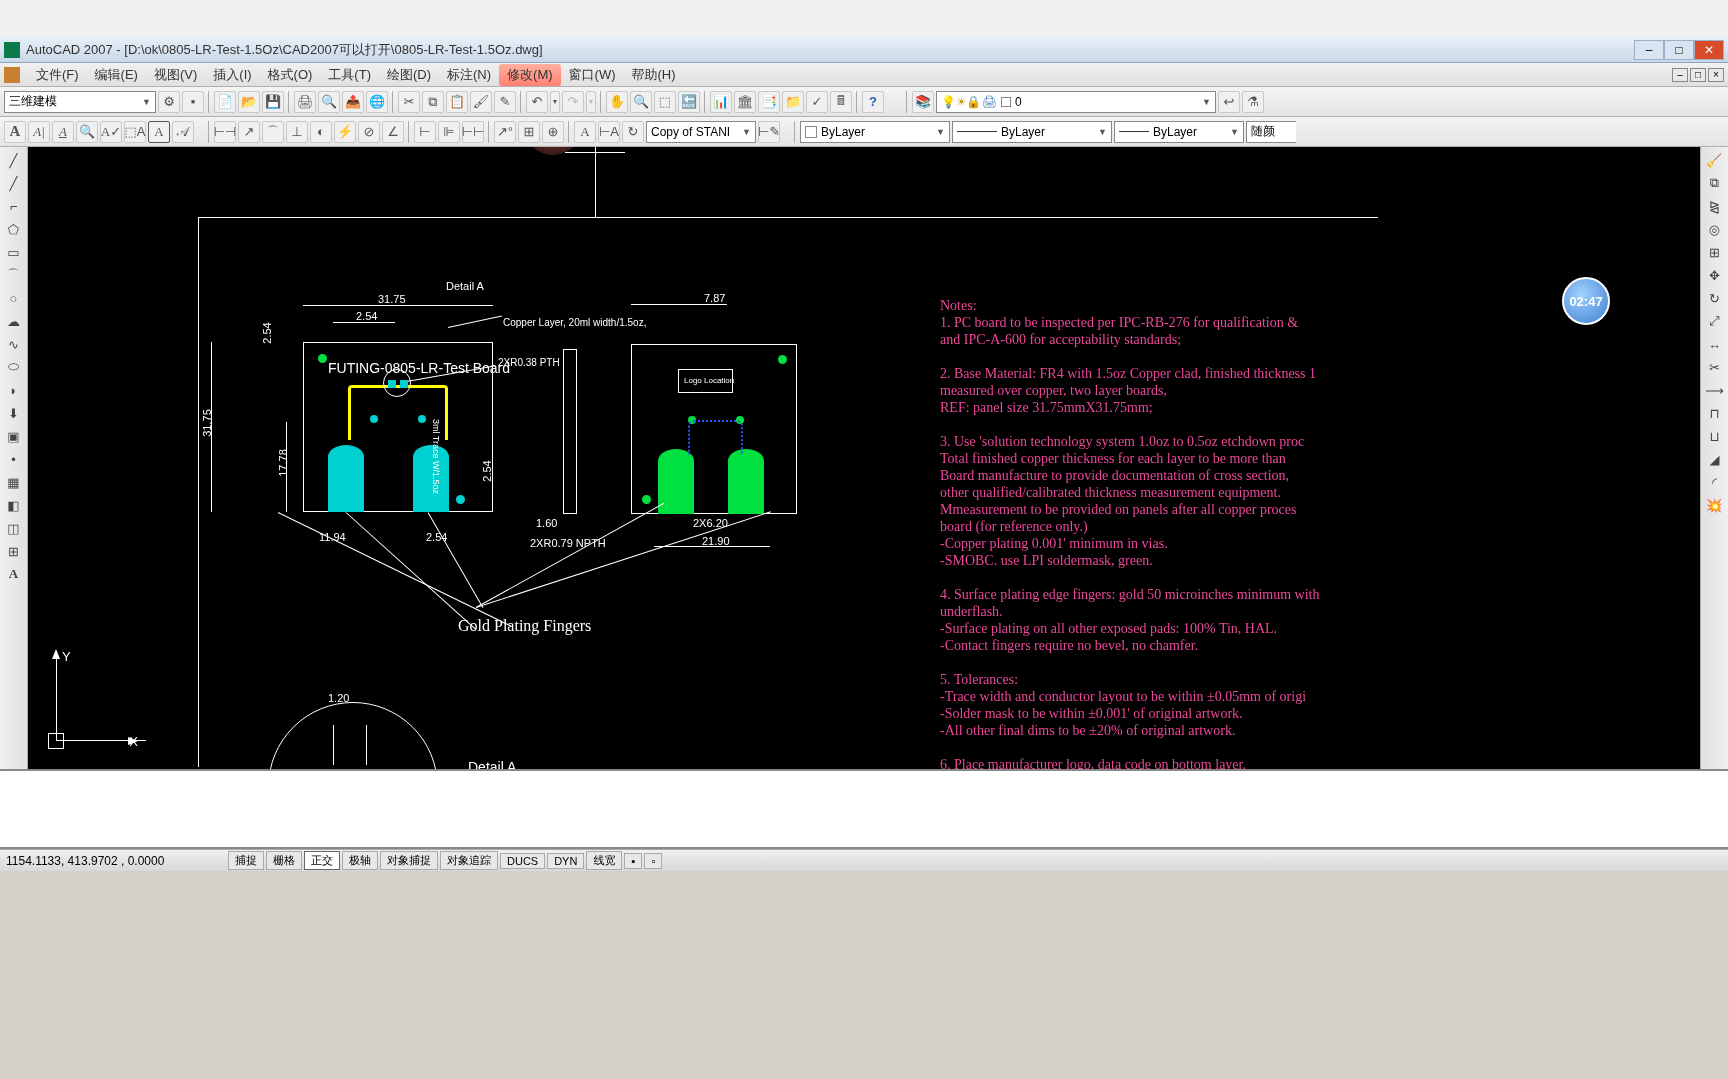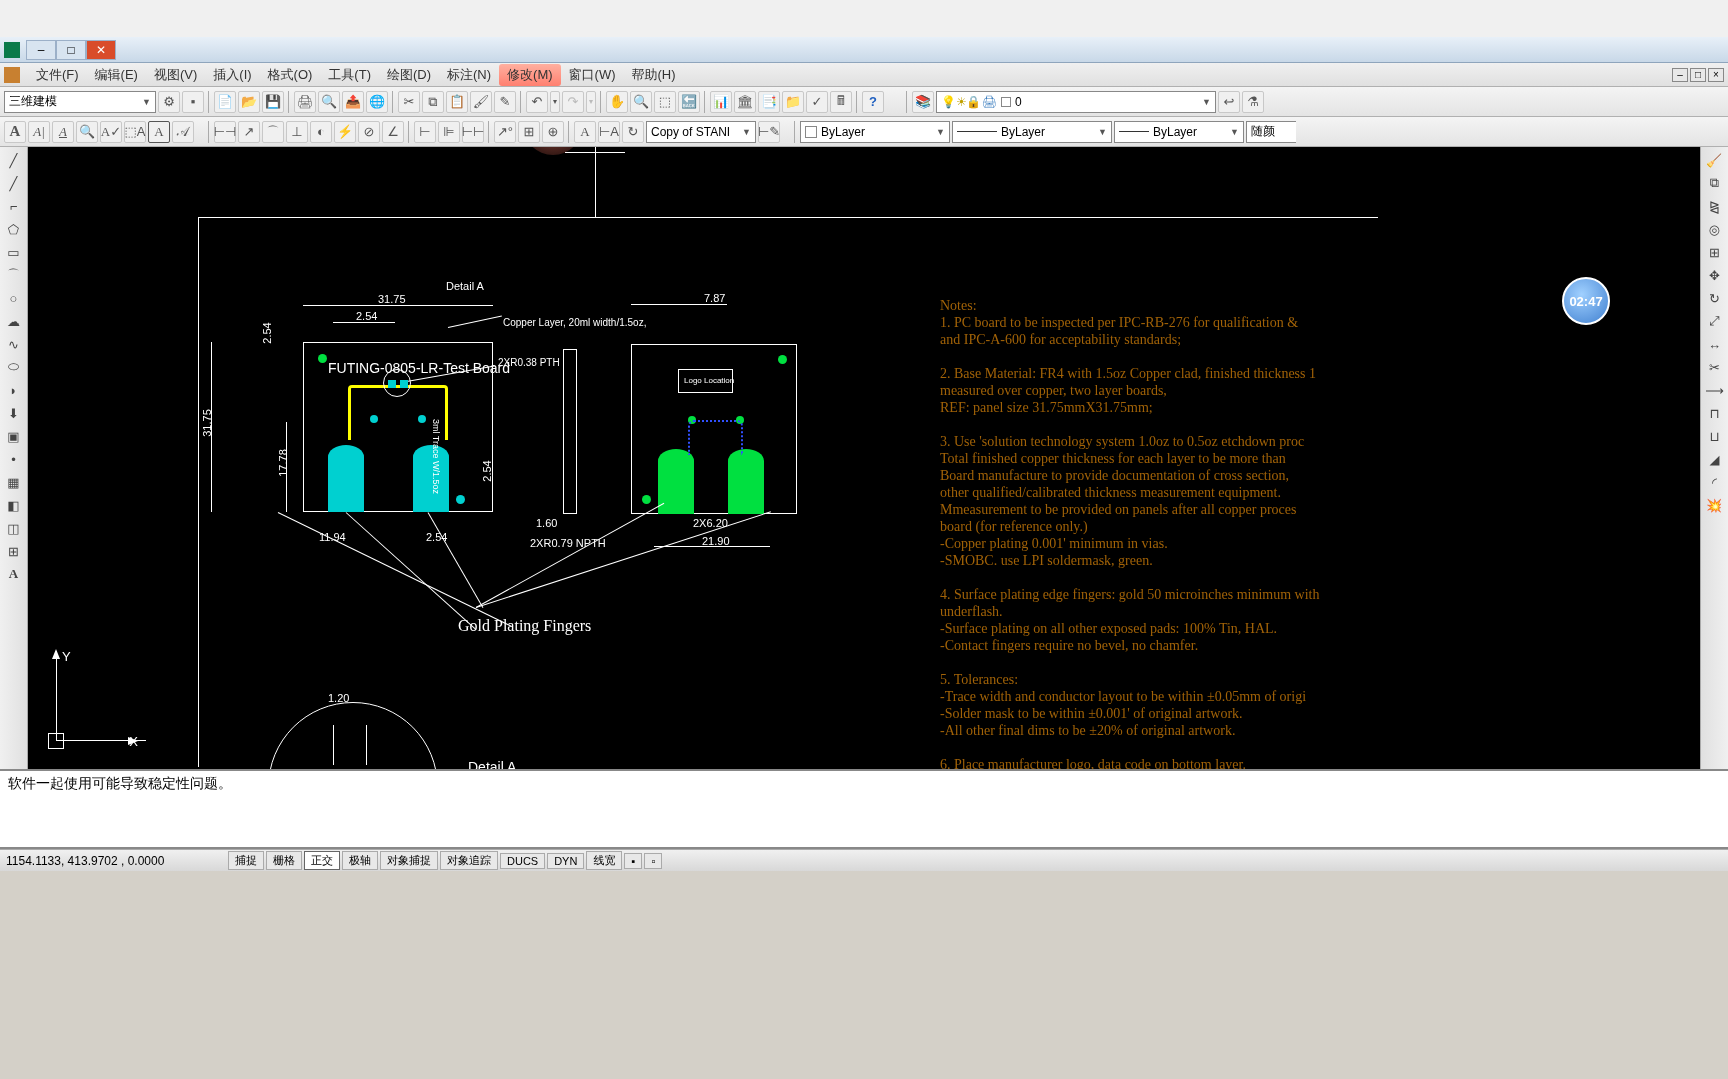--- a/index.html
+++ b/index.html
@@ -33,21 +33,21 @@
 .rtoolbar { width: 28px; background: linear-gradient(to left, #f0f0f0, #e0e0e0); border-left: 1px solid #aaa; display: flex; flex-direction: column; align-items: center; padding: 2px 0; gap: 1px; }
 .rtoolbar .rbtn { width: 22px; height: 22px; border: 1px solid transparent; display: flex; align-items: center; justify-content: center; font-size: 13px; color: #444; cursor: pointer; }
 
 .viewport { flex: 1; background: #000; position: relative; overflow: hidden; }
 .viewport .crosshair-v { position: absolute; left: 567px; top: 0; width: 1px; height: 70px; background: #fff; }
 .viewport .crosshair-h { position: absolute; left: 537px; top: 5px; width: 60px; height: 1px; background: #fff; }
 
 .drawing-frame { position: absolute; left: 170px; top: 70px; width: 1180px; height: 550px; border-top: 1px solid #fff; border-left: 1px solid #fff; }
 
 .dim-text { position: absolute; color: #fff; font-size: 11px; font-family: Arial; white-space: nowrap; }
-.note-text { position: absolute; color: #a16207; font-size: 14px; font-family: "Comic Sans MS", cursive; white-space: nowrap; line-height: 17px; }
+.note-text { position: absolute; color: #ec4899; font-size: 14px; font-family: "Comic Sans MS", cursive; white-space: nowrap; line-height: 17px; }
 .shape-cyan { position: absolute; background: #00d0d0; }
 .shape-green { position: absolute; background: #00e040; }
 .trace-yellow { position: absolute; border: 3px solid #ffff00; }
 .dim-line { position: absolute; background: #fff; }
 .thin-white { position: absolute; border: 1px solid #fff; }
 
 .badge-timer { position: absolute; right: 90px; top: 130px; width: 48px; height: 48px; border-radius: 50%; background: radial-gradient(circle at 40% 35%, #a0d0ff, #4080d0); border: 2px solid #fff; display: flex; align-items: center; justify-content: center; color: #fff; font-size: 13px; font-weight: bold; }
 
 .cmdarea { position: relative; top: 37px; height: 80px; background: #fff; border-top: 2px solid #888; border-bottom: 2px solid #888; padding: 2px 8px; font-family: "SimSun", monospace; font-size: 14px; line-height: 20px; }
 .cmdarea .cmdline { white-space: nowrap; }
@@ -76,20 +76,21 @@
 
 .cursor-highlight { position: absolute; width: 60px; height: 60px; border-radius: 50%; background: radial-gradient(circle, rgba(255,120,100,0.6), rgba(255,120,100,0.05)); pointer-events: none; }
 </style>
 </head>
 <body>
 
 <div class="topgap"></div>
 
 <div class="titlebar">
   <span class="appicon"></span>
+  <span class="title">AutoCAD 2007 - [D:\ok\0805-LR-Test-1.5Oz\CAD2007可以打开\0805-LR-Test-1.5Oz.dwg]</span>
   <div class="winbtns">
     <div class="winbtn">–</div>
     <div class="winbtn">□</div>
     <div class="winbtn close">✕</div>
   </div>
 </div>
 
 <div class="menubar">
   <span class="micon"></span>
   <span class="menuitem">文件(F)</span>
@@ -403,21 +404,20 @@
     <div class="rbtn">⟶</div>
     <div class="rbtn">⊓</div>
     <div class="rbtn">⊔</div>
     <div class="rbtn">◢</div>
     <div class="rbtn">◜</div>
     <div class="rbtn">💥</div>
   </div>
 </div>
 
 <div class="cmdarea">
-  <div class="cmdline">软件一起使用可能导致稳定性问题。</div>
 </div>
 
 <div class="statusbar">
   <div class="coord">1154.1133, 413.9702 , 0.0000</div>
   <div class="sbtn">捕捉</div>
   <div class="sbtn">栅格</div>
   <div class="sbtn active">正交</div>
   <div class="sbtn">极轴</div>
   <div class="sbtn">对象捕捉</div>
   <div class="sbtn">对象追踪</div>

